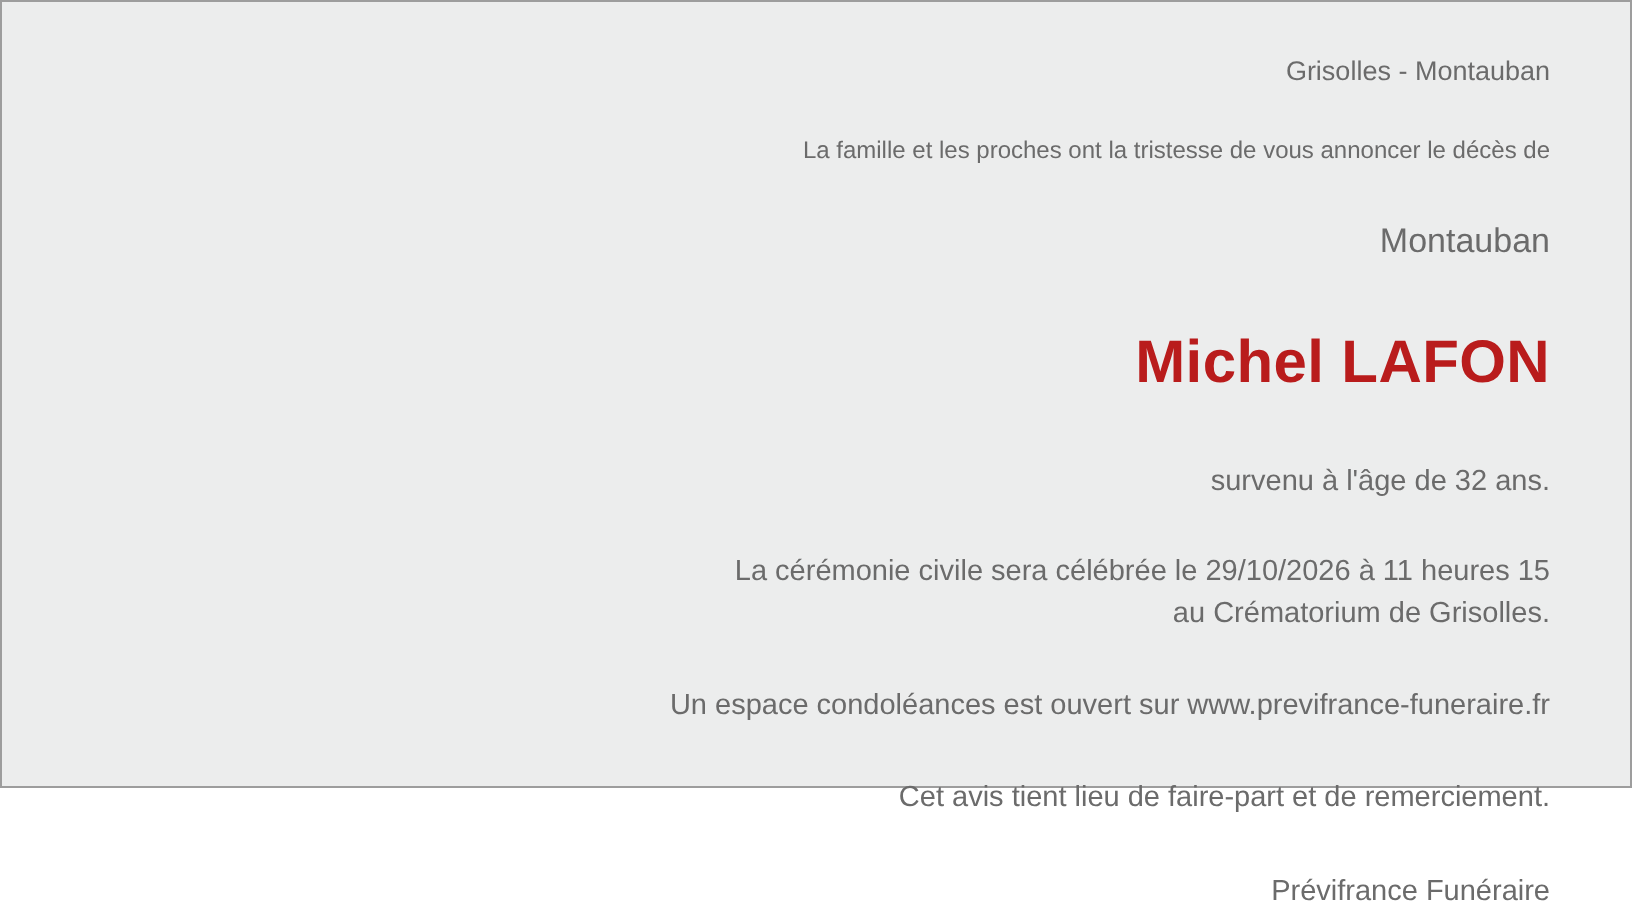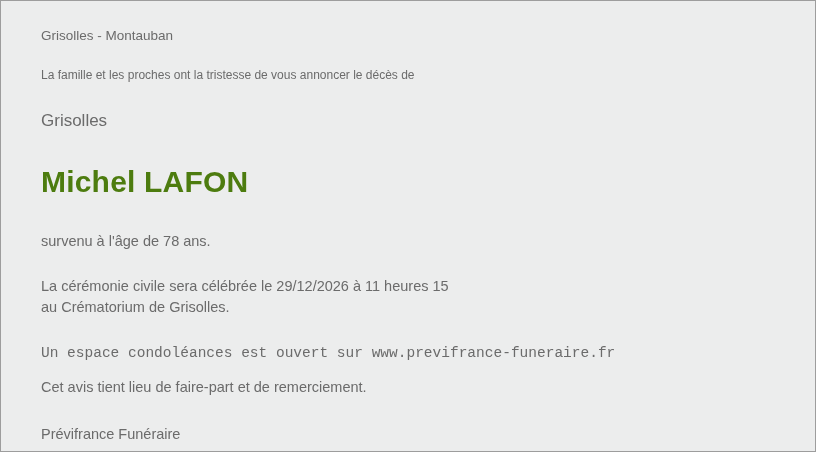--- a/index.html
+++ b/index.html
@@ -8,25 +8,25 @@
   }
   body {
     width: 816px;
     height: 454px;
     background: #ffffff;
     font-family: "Liberation Sans", sans-serif;
   }
   .notice {
     box-sizing: border-box;
     width: 816px;
-    height: 452px;
+    height: 394px;
     background: #eceded;
     border: 1px solid #9d9d9d;
     padding: 22px 40px 0 40px;
-    text-align: left;
+    text-align: right;
     color: #6b6b6b;
   }
   .line {
     color: #6b6b6b;
     line-height: 1.35;
   }
   .location {
     font-size: 13.5px;
     margin-top: 4px;
   }
@@ -34,69 +34,68 @@
     font-size: 12px;
     margin-top: 22px;
   }
   .civility {
     font-size: 17px;
     margin-top: 27px;
   }
   .name {
     font-size: 30px;
     font-weight: bold;
-    color: #4d7c0f;
+    color: #b91c1c;
     margin-top: 29px;
     letter-spacing: 0.2px;
   }
   .age {
     font-size: 14.5px;
     margin-top: 29px;
   }
   .ceremony {
     font-size: 14.5px;
     margin-top: 25px;
   }
   .ceremony div {
     line-height: 1.45;
   }
   .condolences {
     font-size: 14.5px;
     margin-top: 26px;
-    font-family: Liberation Mono, monospace;
   }
   .thanks {
     font-size: 14.5px;
-    margin-top: 14px;
+    margin-top: 26px;
   }
   .company {
     font-size: 14.5px;
     margin-top: 26px;
   }
   .company div {
     line-height: 1.45;
   }
 </style>
 </head>
 <body>
 
 <div class="notice">
 
   <div class="line location">Grisolles - Montauban</div>
 
   <div class="line intro">La famille et les proches ont la tristesse de vous annoncer le décès de</div>
 
-  <div class="line civility">Grisolles</div>
+  <div class="line civility">Montauban</div>
 
   <div class="line name">Michel LAFON</div>
 
-  <div class="line age">survenu à l'âge de 78 ans.</div>
+  <div class="line age">survenu à l'âge de 32 ans.</div>
 
   <div class="ceremony">
-    <div class="line">La cérémonie civile sera célébrée le 29/12/2026 à 11 heures 15</div>
+    <div class="line">La cérémonie civile sera célébrée le 29/10/2026 à 11 heures 15</div>
     <div class="line">au Crématorium de Grisolles.</div>
   </div>
 
   <div class="line condolences">Un espace condoléances est ouvert sur www.previfrance-funeraire.fr</div>
 
   <div class="line thanks">Cet avis tient lieu de faire-part et de remerciement.</div>
 
   <div class="company">
     <div class="line">Prévifrance Funéraire</div>
 

